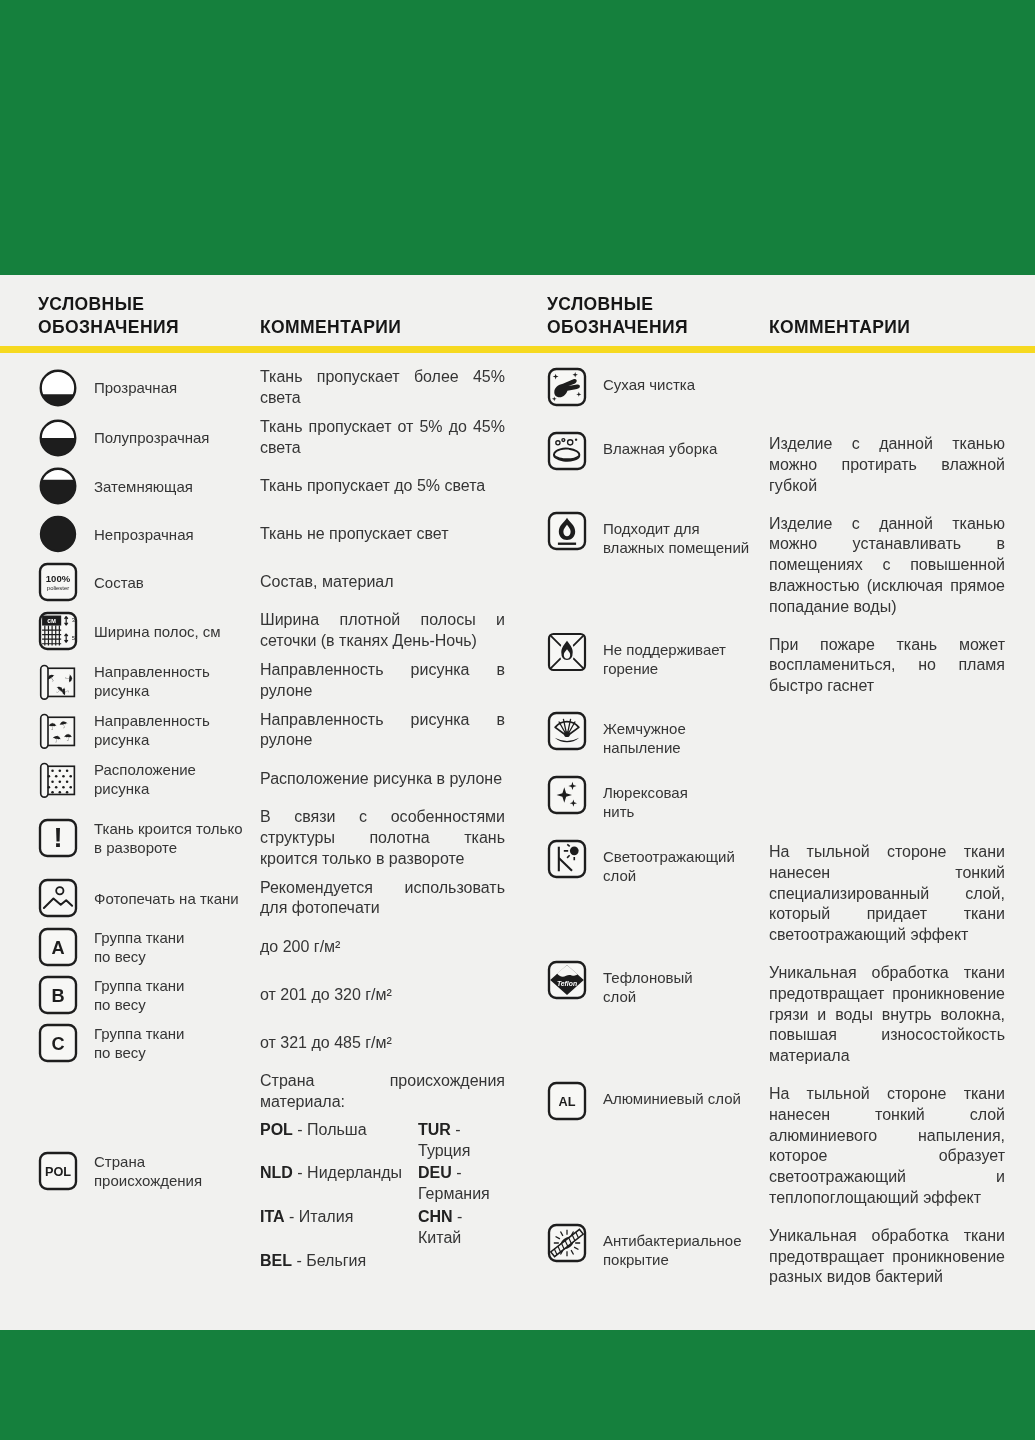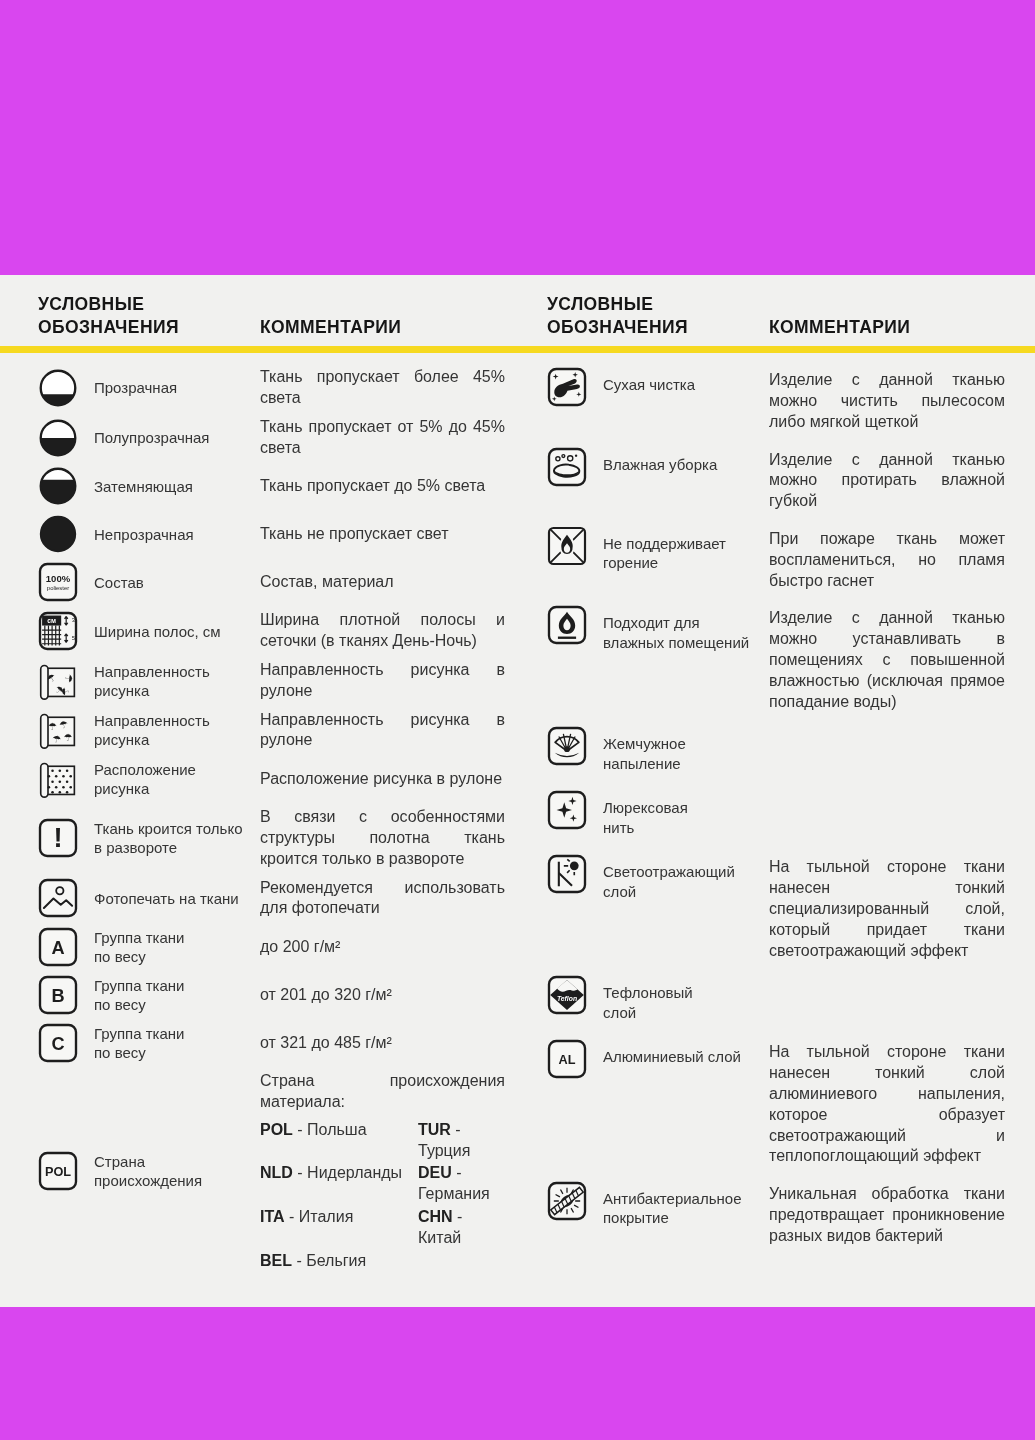--- a/index.html
+++ b/index.html
@@ -3,21 +3,21 @@
 <meta charset="utf-8">
 <style>
   html,body { margin:0; padding:0; }
   body {
     font-family: "Liberation Sans", "DejaVu Sans", sans-serif;
     background:#ffffff;
   }
   .page {
     position:relative;
     width:1035px; height:1440px;
-    background:#d946ef;
+    background:#15803d;
     overflow:hidden;
   }
   .band {
     position:absolute; left:0; right:0; top:275px;
     min-height:886px;
     background:#f1f1ef;
     box-sizing:border-box;
     padding:18px 27px 28px 38px;
   }
   .head-area { display:flex; }
@@ -281,67 +281,66 @@
       <section class="col col-right col-rows">
           <div class="row">
             <div class="icon">
               <svg viewBox="0 0 44 44" xmlns="http://www.w3.org/2000/svg">
                 <rect x="2.2" y="2.2" width="39.6" height="39.6" rx="8" fill="#f7f7f5" stroke="#1d1d1d" stroke-width="2.6"></rect>
                 <path d="M8 28 C8 22.5 12.5 19.5 17.5 18.5 L29 13.5 C31.5 12.4 33.2 14 32.6 16 C32.1 17.8 30 18.6 28 19.3 L23.5 20.9 L33 19.3 C35.4 18.9 36.8 20.5 36 22.3 C35.4 23.7 33.4 24.1 31.4 24.5 L22.5 26.2 C20.6 31.2 16.6 34.2 12.5 33.2 C9.4 32.4 8 30.5 8 28 Z" fill="#1d1d1d"></path>
                 <path d="M9.5 7.3 L10.268 9.732 L12.7 10.5 L10.268 11.268 L9.5 13.7 L8.732 11.268 L6.3 10.5 L8.732 9.732 Z M31 5.5 L31.72 7.78 L34 8.5 L31.72 9.22 L31 11.5 L30.28 9.22 L28 8.5 L30.28 7.78 Z M35 27.2 L35.672 29.328 L37.8 30 L35.672 30.672 L35 32.8 L34.328 30.672 L32.2 30 L34.328 29.328 Z M8 32.4 L8.624 34.376 L10.6 35 L8.624 35.624 L8 37.6 L7.376 35.624 L5.4 35 L7.376 34.376 Z" fill="#1d1d1d"></path>
               </svg>
             </div>
             <div class="label">Сухая чистка</div>
-            <div class="comment">Изделие с данной тканью можно чистить пылесосом либо мягкой щеткой</div>
           </div>
           <div class="row">
             <div class="icon">
               <svg viewBox="0 0 44 44" xmlns="http://www.w3.org/2000/svg">
                 <rect x="2.2" y="2.2" width="39.6" height="39.6" rx="8" fill="#f7f7f5" stroke="#1d1d1d" stroke-width="2.6"></rect>
                 <circle cx="12" cy="13" r="2.3" fill="none" stroke="#1d1d1d" stroke-width="1.5"></circle>
                 <circle cx="18" cy="10" r="1.6" fill="none" stroke="#1d1d1d" stroke-width="1.5"></circle>
                 <circle cx="25.5" cy="12.5" r="2.9" fill="none" stroke="#1d1d1d" stroke-width="1.5"></circle>
                 <circle cx="32" cy="9.5" r="1.3" fill="#1d1d1d"></circle>
                 <path d="M8 24.5 C10 20.5 18 18.5 24 19.5 C31 20.5 36.5 23.5 35.5 27.5 C34.5 31.5 26 33.5 18 32.5 C11 31.5 6.2 28.3 8 24.5 Z" fill="#f7f7f5" stroke="#1d1d1d" stroke-width="2"></path>
                 <path d="M8.3 26 C12 30.2 28.5 32.4 35.2 26.3 C34.6 30.4 28 33.4 20 32.8 C13 32.3 8.8 29.2 8.3 26 Z" fill="#1d1d1d"></path>
               </svg>
             </div>
             <div class="label">Влажная уборка</div>
             <div class="comment">Изделие с данной тканью можно протирать влажной губкой</div>
           </div>
           <div class="row">
             <div class="icon">
               <svg viewBox="0 0 44 44" xmlns="http://www.w3.org/2000/svg">
+                <rect x="2.2" y="2.2" width="39.6" height="39.6" rx="8" fill="#f7f7f5" stroke="#1d1d1d" stroke-width="2.6"></rect>
+                <path d="M22 7.5 C25 13 31 15.5 31 22.5 C31 28.5 27 31.8 22 31.8 C17 31.8 13 28.5 13 22.5 C13 15.5 19 13 22 7.5 Z" fill="#1d1d1d"></path>
+                <path d="M22 15 C24 18 26 19.5 26 22.8 C26 25.8 24.2 27.8 22 27.8 C19.8 27.8 18 25.8 18 22.8 C18 19.5 20 18 22 15 Z" fill="#f7f7f5"></path>
+                <line x1="12" y1="36" x2="32" y2="36" stroke="#1d1d1d" stroke-width="2.6"></line>
+              </svg>
+            </div>
+            <div class="label">Подходит для
+влажных помещений</div>
+            <div class="comment">Изделие с данной тканью можно устанавливать в помещениях с повышенной влажностью (исключая прямое попадание воды)</div>
+          </div>
+          <div class="row">
+            <div class="icon">
+              <svg viewBox="0 0 44 44" xmlns="http://www.w3.org/2000/svg">
                 <rect x="2.2" y="2.2" width="39.6" height="39.6" rx="5" fill="#f7f7f5" stroke="#1d1d1d" stroke-width="2.4"></rect>
                 <path d="M4 4 L40 40 M40 4 L4 40" stroke="#1d1d1d" stroke-width="2"></path>
                 <path d="M22 7 C24 12 29.5 15 29.5 22 C29.5 28.5 26.3 32 22 32 C17.7 32 14.5 28.5 14.5 22 C14.5 15 20 12 22 7 Z" fill="#1d1d1d" stroke="#f7f7f5" stroke-width="2.4"></path>
                 <path d="M22 19 C23.6 21.4 25.5 22.6 25.5 25.3 C25.5 27.8 24 29.3 22 29.3 C20 29.3 18.5 27.8 18.5 25.3 C18.5 22.6 20.4 21.4 22 19 Z" fill="#f7f7f5"></path>
               </svg>
             </div>
             <div class="label">Не поддерживает
 горение</div>
             <div class="comment">При пожаре ткань может воспламениться, но пламя быстро гаснет</div>
           </div>
           <div class="row">
             <div class="icon">
               <svg viewBox="0 0 44 44" xmlns="http://www.w3.org/2000/svg">
                 <rect x="2.2" y="2.2" width="39.6" height="39.6" rx="8" fill="#f7f7f5" stroke="#1d1d1d" stroke-width="2.6"></rect>
-                <path d="M22 7.5 C25 13 31 15.5 31 22.5 C31 28.5 27 31.8 22 31.8 C17 31.8 13 28.5 13 22.5 C13 15.5 19 13 22 7.5 Z" fill="#1d1d1d"></path>
-                <path d="M22 15 C24 18 26 19.5 26 22.8 C26 25.8 24.2 27.8 22 27.8 C19.8 27.8 18 25.8 18 22.8 C18 19.5 20 18 22 15 Z" fill="#f7f7f5"></path>
-                <line x1="12" y1="36" x2="32" y2="36" stroke="#1d1d1d" stroke-width="2.6"></line>
-              </svg>
-            </div>
-            <div class="label">Подходит для
-влажных помещений</div>
-            <div class="comment">Изделие с данной тканью можно устанавливать в помещениях с повышенной влажностью (исключая прямое попадание воды)</div>
-          </div>
-          <div class="row">
-            <div class="icon">
-              <svg viewBox="0 0 44 44" xmlns="http://www.w3.org/2000/svg">
-                <rect x="2.2" y="2.2" width="39.6" height="39.6" rx="8" fill="#f7f7f5" stroke="#1d1d1d" stroke-width="2.6"></rect>
                 <path d="M22 27.5 L9 18 A16.5 16.5 0 0 1 35 18 Z" fill="#f7f7f5" stroke="#1d1d1d" stroke-width="2" stroke-linejoin="round"></path>
                 <path d="M22 27.5 L13 11.5 M22 27.5 L18 8.7 M22 27.5 L26 8.7 M22 27.5 L31 11.5" stroke="#1d1d1d" stroke-width="1.4"></path>
                 <circle cx="22" cy="25.5" r="3.2" fill="#1d1d1d"></circle>
                 <path d="M8.5 29.5 Q22 36.5 35.5 29.5 Q29.5 34.5 22 34.5 Q14.5 34.5 8.5 29.5 Z" fill="#1d1d1d"></path>
               </svg>
             </div>
             <div class="label">Жемчужное
 напыление</div>
           </div>
           <div class="row">
@@ -372,20 +371,21 @@
             <div class="icon">
               <svg viewBox="0 0 44 44" xmlns="http://www.w3.org/2000/svg">
                 <rect x="2.2" y="2.2" width="39.6" height="39.6" rx="8" fill="#f7f7f5" stroke="#1d1d1d" stroke-width="2.6"></rect>
                 <path d="M22 5.5 L40.5 22 L22 38.5 L3.5 22 Z" fill="#1d1d1d"></path>
                 <path d="M22 5.5 L33.5 15.8 C29 19.6 26 14.4 21 17.4 C17 19.8 13.5 18 11 14.9 Z" fill="#f7f7f5"></path>
                 <text x="22" y="28.5" font-size="7.5" font-weight="bold" font-style="italic" fill="#ffffff" text-anchor="middle">Teflon</text>
               </svg>
             </div>
             <div class="label">Тефлоновый
 слой</div>
+            <div class="comment">Уникальная обработка ткани предотвращает проникновение грязи и воды внутрь волокна, повышая износостойкость материала</div>
           </div>
           <div class="row">
             <div class="icon">
               <svg viewBox="0 0 44 44" xmlns="http://www.w3.org/2000/svg">
                 <rect x="2.2" y="2.2" width="39.6" height="39.6" rx="8" fill="#f7f7f5" stroke="#1d1d1d" stroke-width="2.6"></rect>
                 <text x="22" y="27.5" font-size="14" font-weight="bold" text-anchor="middle" fill="#1d1d1d">AL</text>
               </svg>
             </div>
             <div class="label">Алюминиевый слой</div>
             <div class="comment">На тыльной стороне ткани нанесен тонкий слой алюминиевого напыления, которое образует светоотражающий и теплопоглощающий эффект</div>

